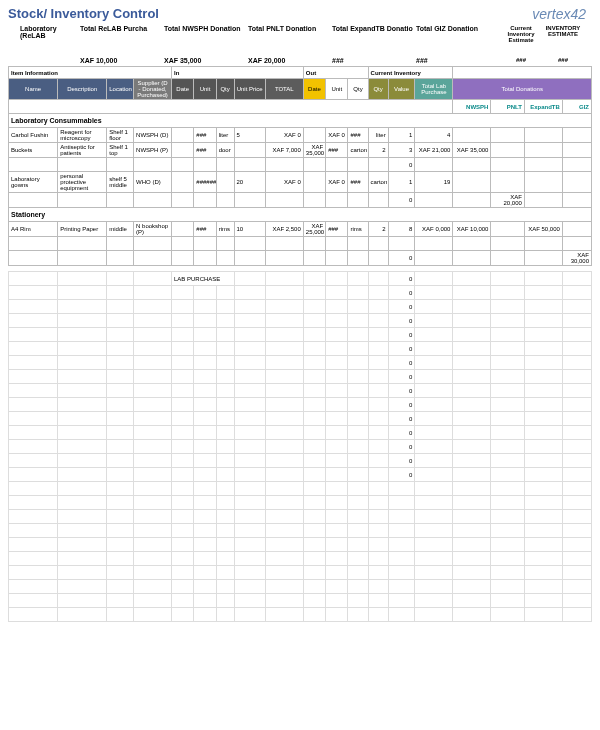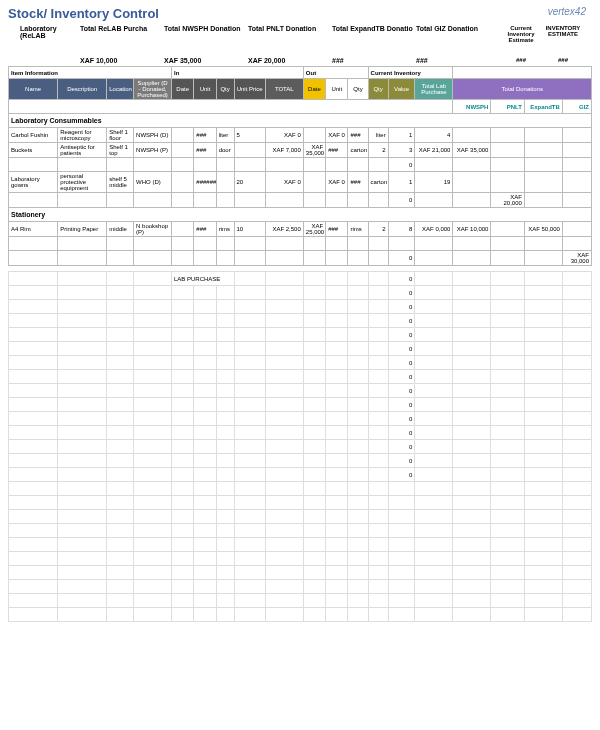--- a/index.html
+++ b/index.html
@@ -16,21 +16,21 @@
   .title {
     color: #3a5a9a;
     font-size: 13px;
     font-weight: bold;
     margin-bottom: 2px;
   }
   .logo {
     position: absolute;
     right: 14px;
     top: 6px;
-    font-size: 10px;
+    font-size: 14px;
     font-style: italic;
     color: #6a8ab5;
   }
   .summary-row {
     display: flex;
     margin-top: 4px;
     font-size: 7px;
   }
   .summary-cell { flex: 0 0 auto; }
   .sc-lab { width: 72px; padding-left: 12px; font-weight: bold; }

